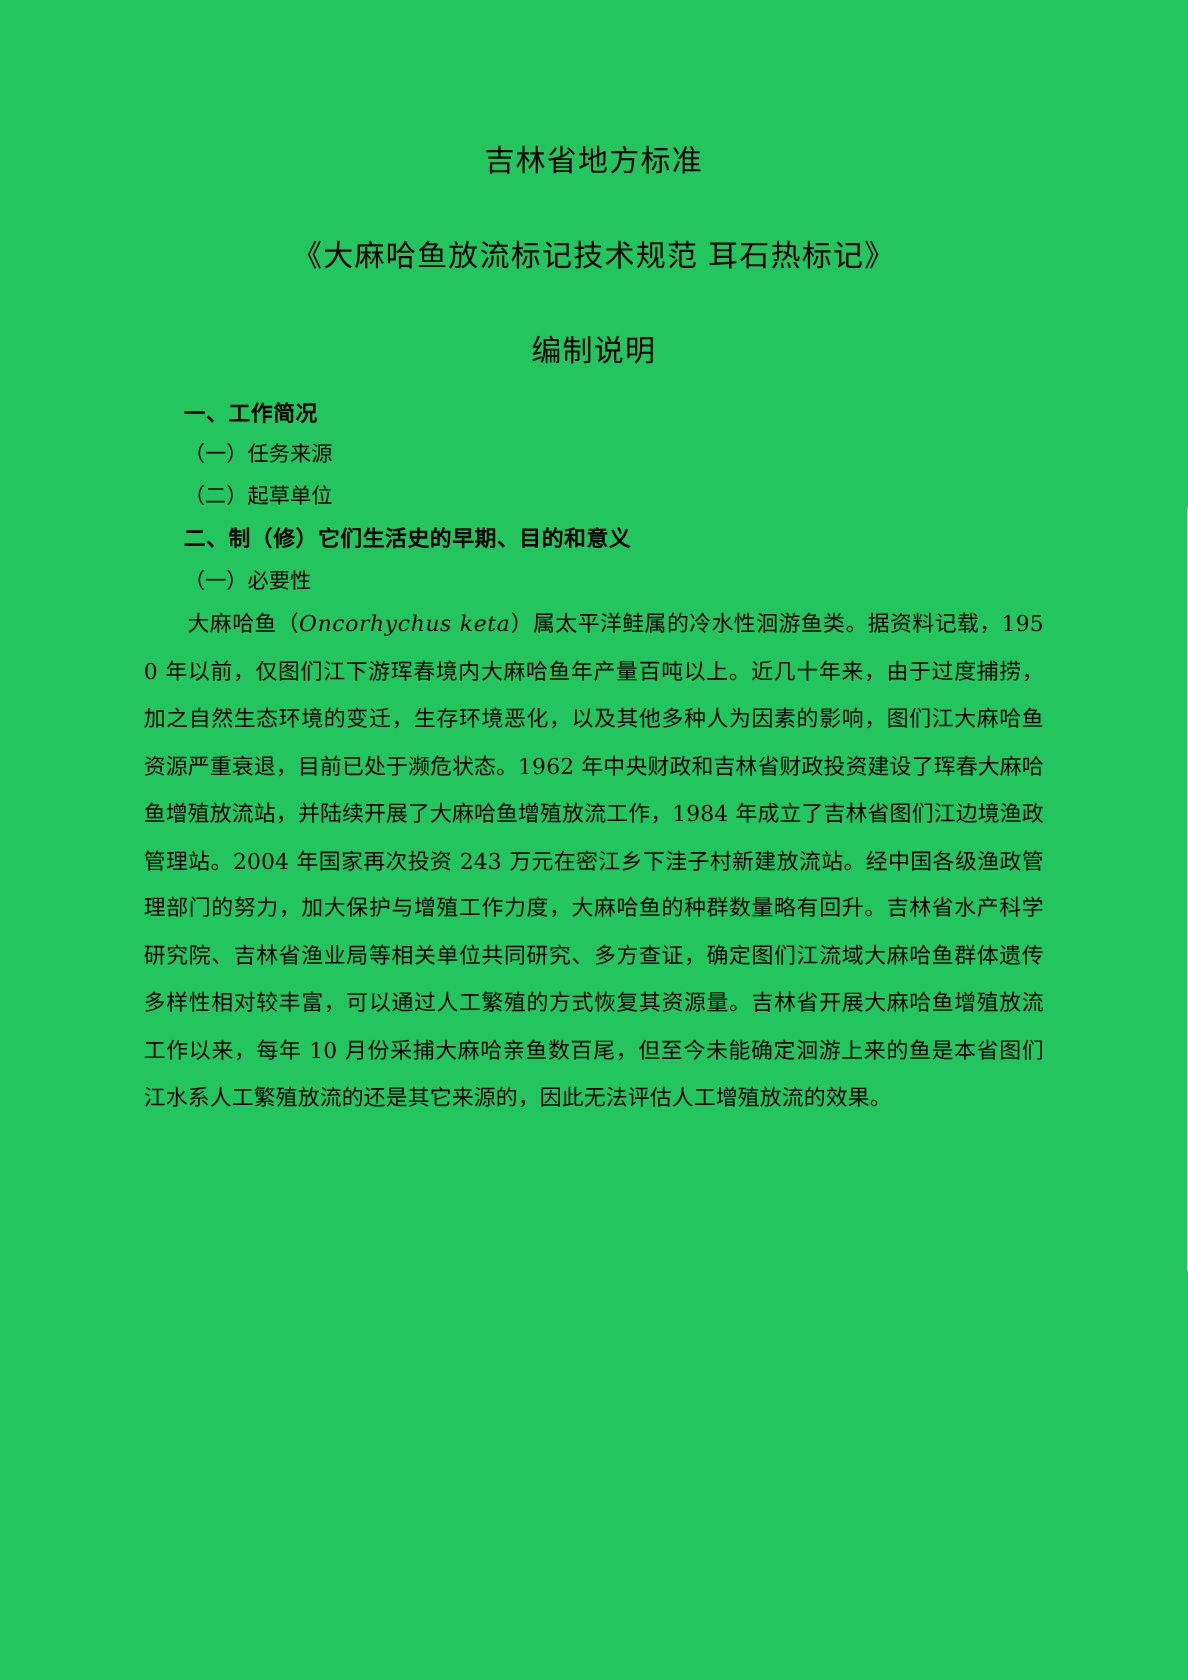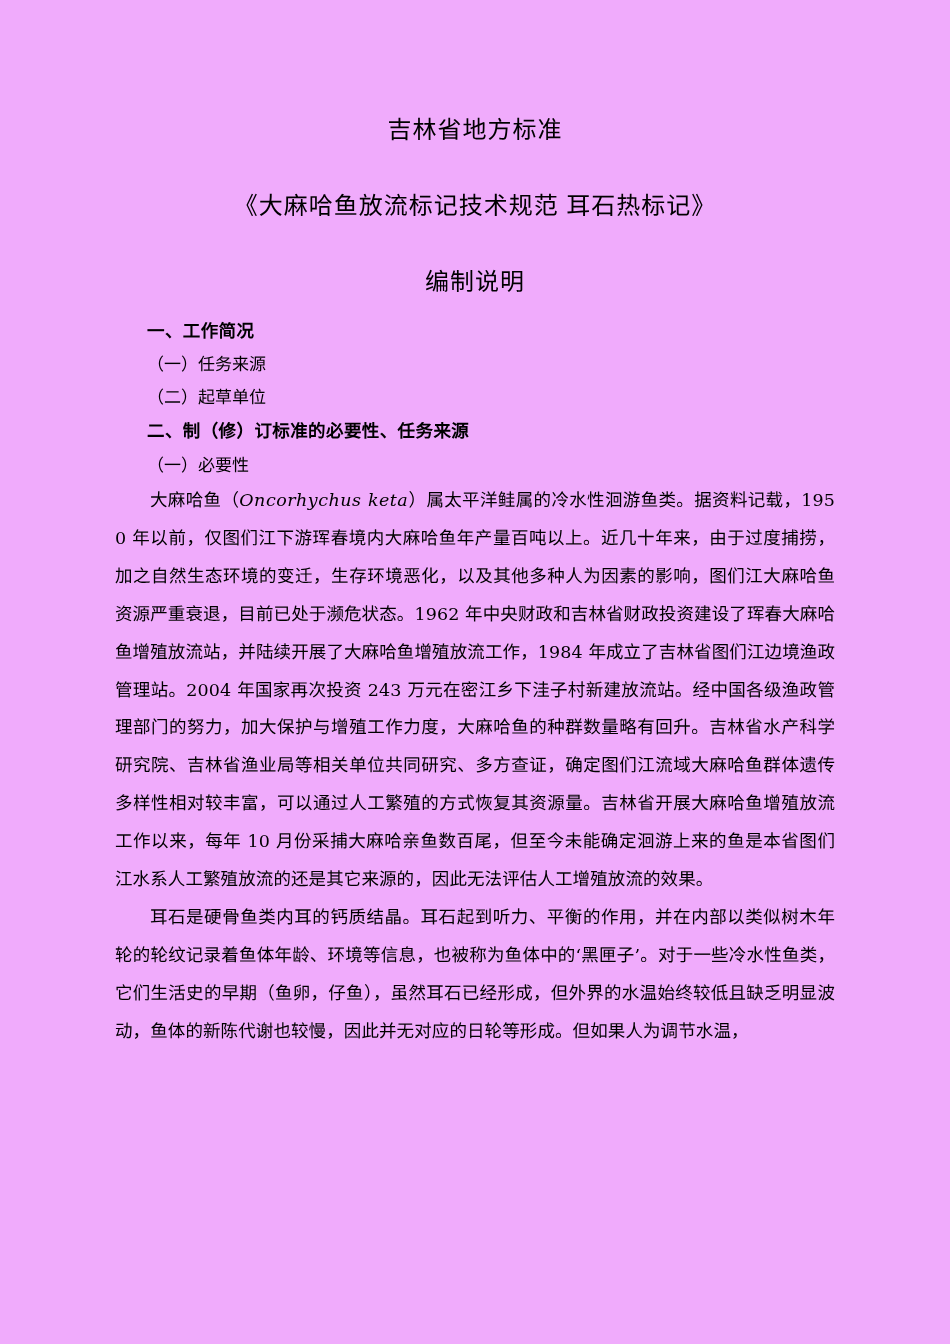--- a/index.html
+++ b/index.html
@@ -11,21 +11,21 @@
   body {
     font-family: "DejaVu Serif", "Liberation Serif", serif;
     color: #000000;
     -webkit-font-smoothing: antialiased;
   }
   .page {
     position: relative;
     width: 950px;
     height: 1344px;
     margin: 0 auto;
-    background: #f0abfc;
+    background: #22c55e;
     overflow: hidden;
     box-sizing: border-box;
     padding: 0 115px;
   }
 
   
   .doc-title-block {
     padding-top: 112px;
   }
   .doc-title {
@@ -99,25 +99,22 @@
   </div>
 
   <p class="h-level1">一、工作简况</p>
 
   <p class="h-level2">（一）任务来源</p>
 
 
   <p class="h-level2">（二）起草单位</p>
 
 
-  <p class="h-level1">二、制（修）订标准的必要性、任务来源</p>
+  <p class="h-level1">二、制（修）它们生活史的早期、目的和意义</p>
 
   <p class="h-level2">（一）必要性</p>
 
   <p class="body-para">
     <span>大麻哈鱼（</span><span class="sci">Oncorhychus keta</span><span>）属太平洋鲑属的冷水性洄游鱼类。据资料记载，1950 年以前，仅图们江下游珲春境内大麻哈鱼年产量百吨以上。近几十年来，由于过度捕捞，加之自然生态环境的变迁，生存环境恶化，以及其他多种人为因素的影响，图们江大麻哈鱼资源严重衰退，目前已处于濒危状态。1962 年中央财政和吉林省财政投资建设了珲春大麻哈鱼增殖放流站，并陆续开展了大麻哈鱼增殖放流工作，1984 年成立了吉林省图们江边境渔政管理站。2004 年国家再次投资 243 万元在密江乡下洼子村新建放流站。经中国各级渔政管理部门的努力，加大保护与增殖工作力度，大麻哈鱼的种群数量略有回升。吉林省水产科学研究院、吉林省渔业局等相关单位共同研究、多方查证，确定图们江流域大麻哈鱼群体遗传多样性相对较丰富，可以通过人工繁殖的方式恢复其资源量。吉林省开展大麻哈鱼增殖放流工作以来，每年 10 月份采捕大麻哈亲鱼数百尾，但至今未能确定洄游上来的鱼是本省图们江水系人工繁殖放流的还是其它来源的，因此无法评估人工增殖放流的效果。</span>
   </p>
 
-  <div class="clip-last">
-    <p class="body-para">耳石是硬骨鱼类内耳的钙质结晶。耳石起到听力、平衡的作用，并在内部以类似树木年轮的轮纹记录着鱼体年龄、环境等信息，也被称为鱼体中的‘黑匣子’。对于一些冷水性鱼类，它们生活史的早期（鱼卵，仔鱼），虽然耳石已经形成，但外界的水温始终较低且缺乏明显波动，鱼体的新陈代谢也较慢，因此并无对应的日轮等形成。但如果人为调节水温，</p>
-  </div>
 
 </div>
 
 </body></html>

